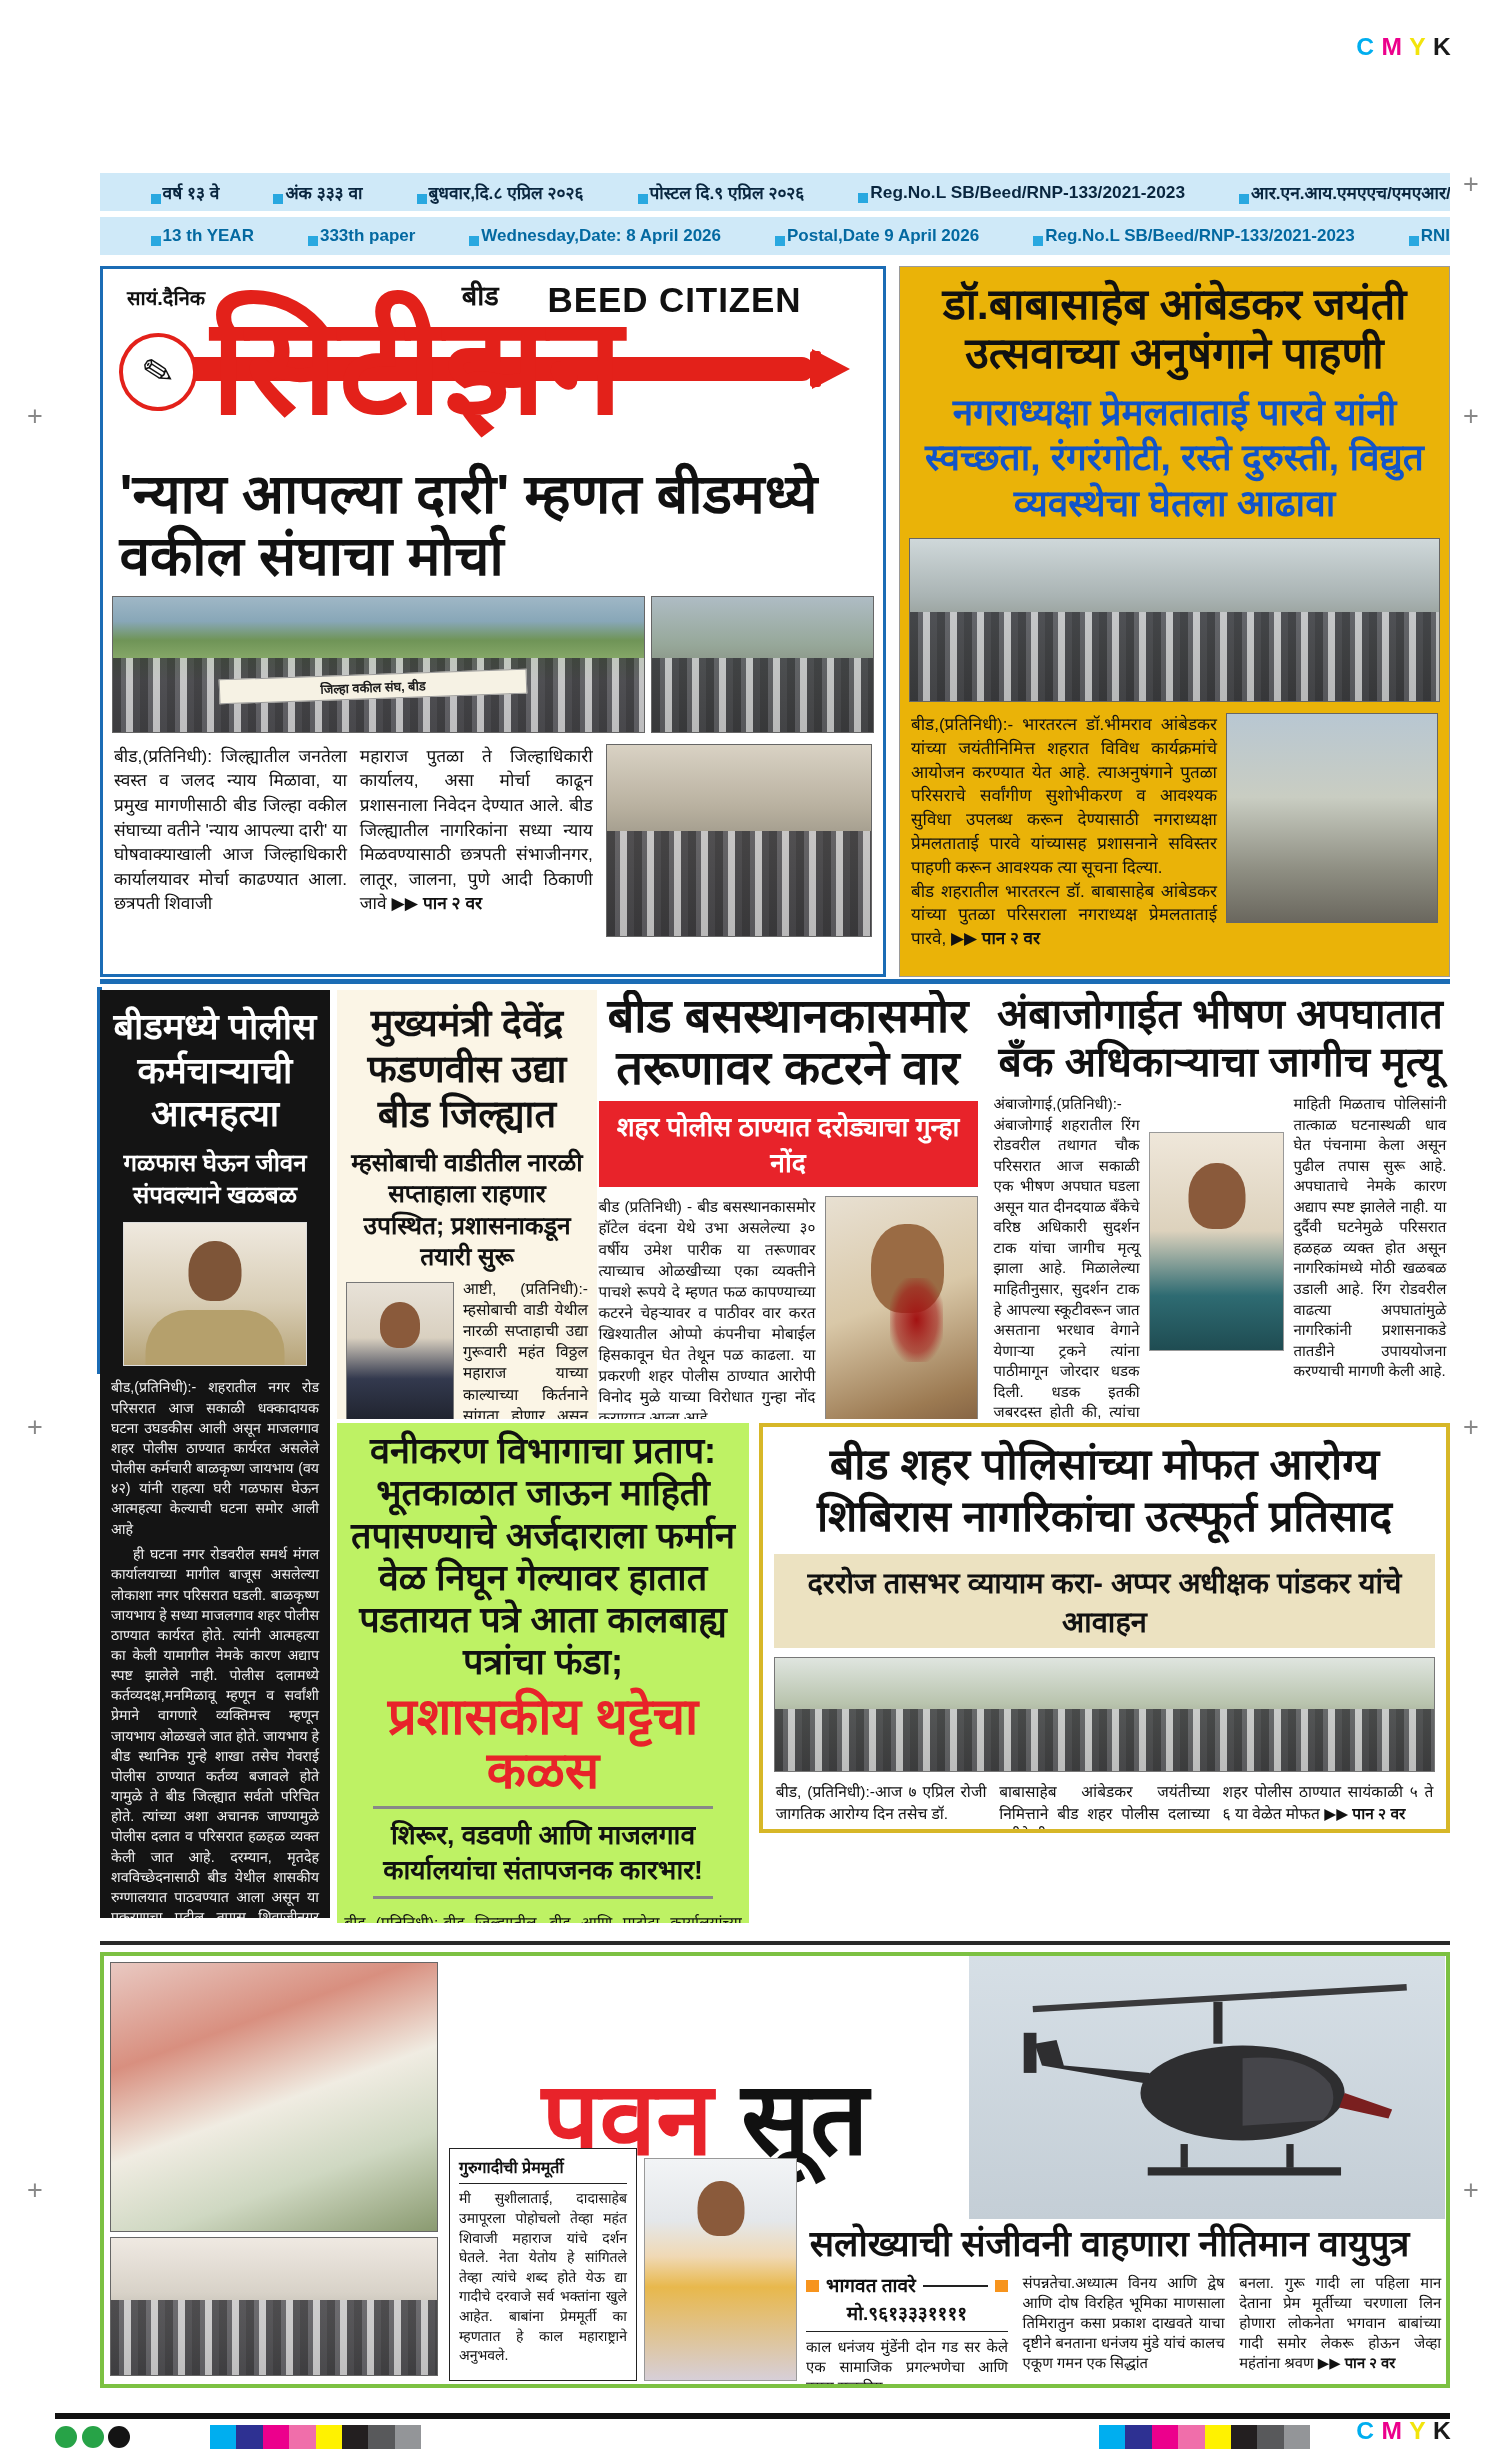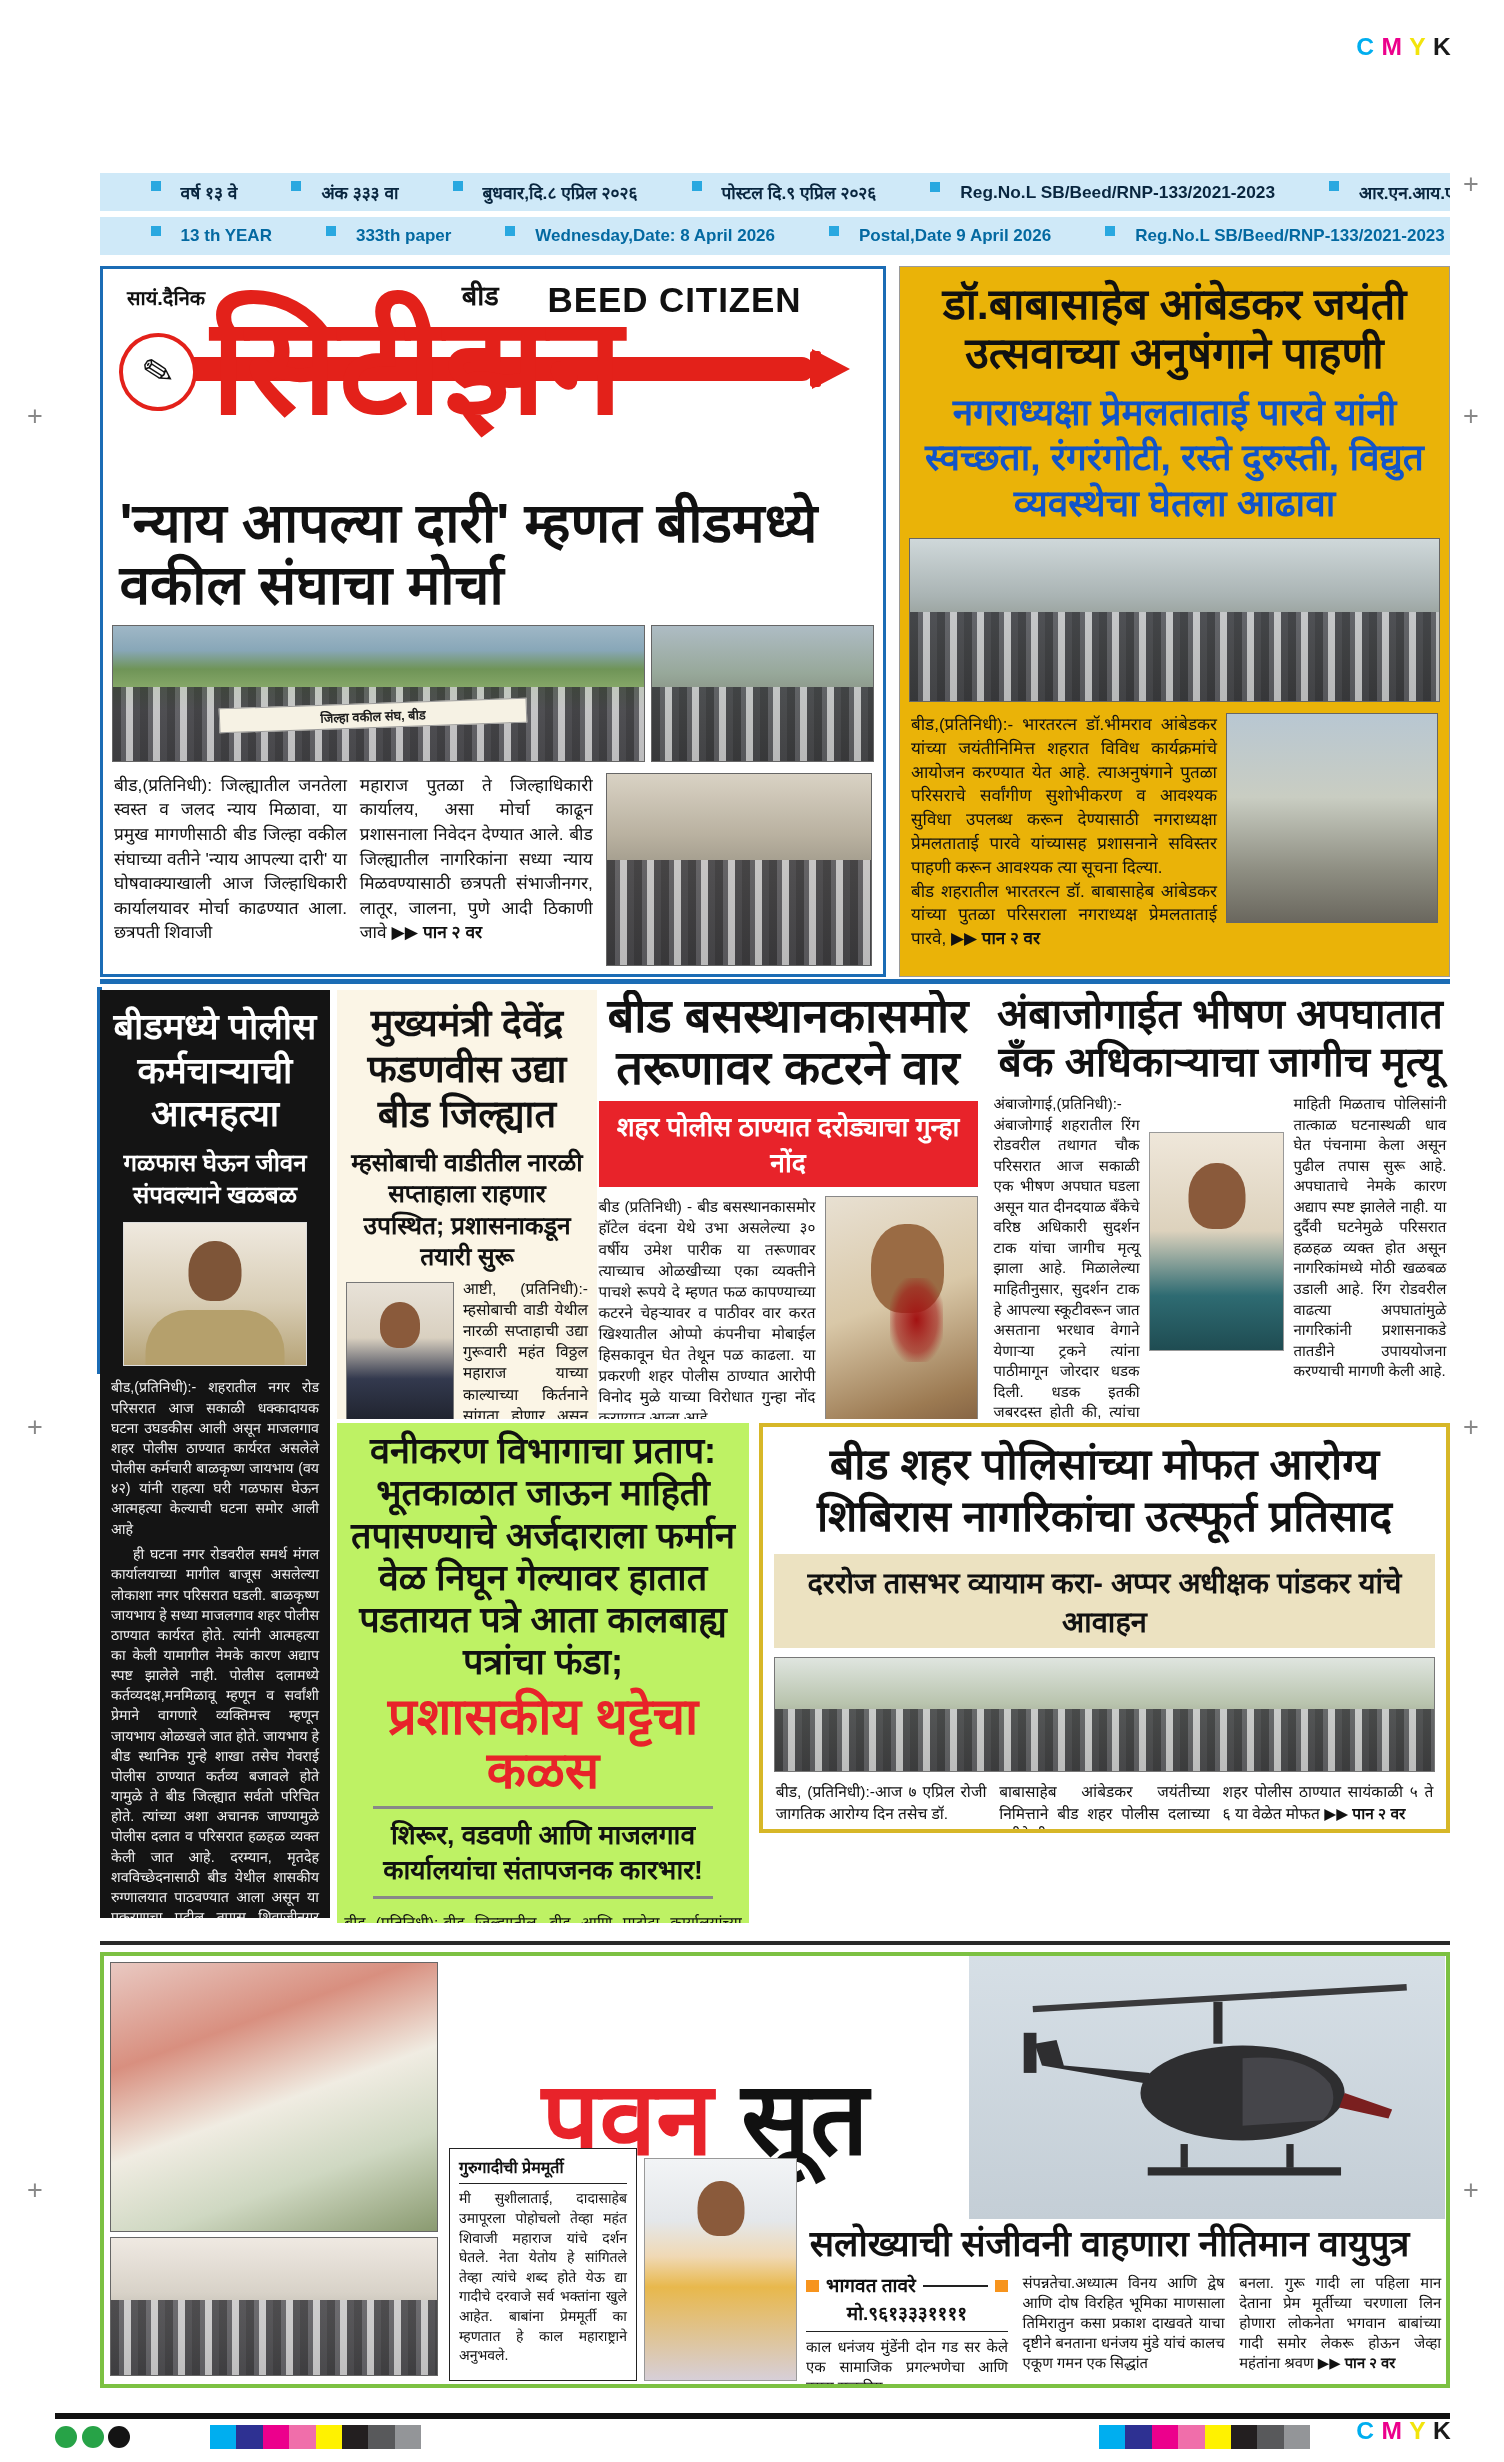--- a/index.html
+++ b/index.html
@@ -13,21 +13,21 @@
   #cmyk-bottom { top:2417px; right:47px; }
   .c-c{color:#00aeef}.c-m{color:#ec008c}.c-y{color:#f2e40c}.c-k{color:#1a1a1a}
   .crop { position:absolute; color:#888; font-size:27px; font-weight:300; }
   .crop::before { content:"+"; }
 
   
   .infobar { position:absolute; left:100px; width:1350px; height:38px; background:#cfe9f8;
              display:flex; align-items:center; gap:18px; padding:0 14.6px; overflow:hidden; }
   #infobar1 { top:173px; font-size:17.3px; font-weight:bold; color:#09263f; }
   #infobar2 { top:217px; font-size:17px; font-weight:bold; color:#0369a1; }
-  .ib-item { display:flex; align-items:flex-start; gap:20px; white-space:nowrap; flex:0 0 auto;padding-left:36px; }
+  .ib-item { display:flex; align-items:flex-end; gap:2px; white-space:nowrap; flex:0 0 auto;padding-left:36px; }
   .sq { width:10px; height:10px; background:#29a8e0; flex:0 0 auto; }
 
   
   .lead-frame { position:absolute; left:100px; top:266px; width:786px; height:711px;
                 border:3.6px solid #1b6cb5; background:#fff; overflow:hidden; }
   .right-frame { position:absolute; left:899px; top:266px; width:551px; height:711px;
                  border:1.8px solid #9a9a9a; background:#eab308; overflow:hidden; }
   .sep-blue { position:absolute; left:100px; top:979px; width:1350px; height:4.6px; background:#1b6cb5; }
   .vline { position:absolute; left:97px; top:987px; width:4.6px; height:387px; background:#1b6cb5; }
   .rule-dark { position:absolute; left:100px; top:1941px; width:1350px; height:3.6px; background:#2a2a2a; }
@@ -51,21 +51,21 @@
              color:#e3211a; z-index:2; letter-spacing:1.8px; }
 
   
   .photo { position:relative; overflow:hidden; border:0.9px solid #666; }
   .crowd::after { content:""; position:absolute; left:0; right:0; bottom:0; height:55%; opacity:.8;
       background:repeating-linear-gradient(90deg,#2e2e33 0 8.2px,#55555c 8.2px 12.8px,#cfcfd2 12.8px 20px,#3c3c42 20px 27px); }
   .jump { font-weight:bold; white-space:nowrap; }
   p.body { text-align:justify; }
 
   
-  .lead-headline { font-size:55px; font-weight:bold; line-height:1.13; padding:3.6px 16.4px 9px;margin-top:29px; }
+  .lead-headline { font-size:55px; font-weight:bold; line-height:1.13; padding:3.6px 16.4px 9px; }
   .lead-photos { display:flex; gap:5.5px; padding:0 9px; height:137px; }
   .lead-photo1 { flex:2.4; background:linear-gradient(180deg,#9fb7c6 0%,#88a7b8 18%,#6f9457 32%,#86a868 46%,#9a9a94 62%,#76756f 100%); }
   .lead-photo2 { flex:1; background:linear-gradient(180deg,#aebcc4 0%,#97a89a 35%,#7f8576 65%,#5c5f53 100%); }
   .banner-strip { position:absolute; left:20%; bottom:24%; width:58%; background:#f6f2e4; color:#1c1c1c;
                   font-weight:bold; font-size:12.8px; text-align:center; padding:2.7px 3.6px;
                   transform:rotate(-2deg); border:0.9px solid #999; z-index:2; }
   .lead-body { display:flex; gap:12.8px; padding:11px 11px 0; }
   .lead-col { width:233px; font-size:17.3px; line-height:1.42; }
   .lead-body-photo { flex:1; height:193px; background:linear-gradient(180deg,#d9d2c4 0%,#b9b1a0 32%,#8f8a7c 62%,#5f5c52 100%); }
 

